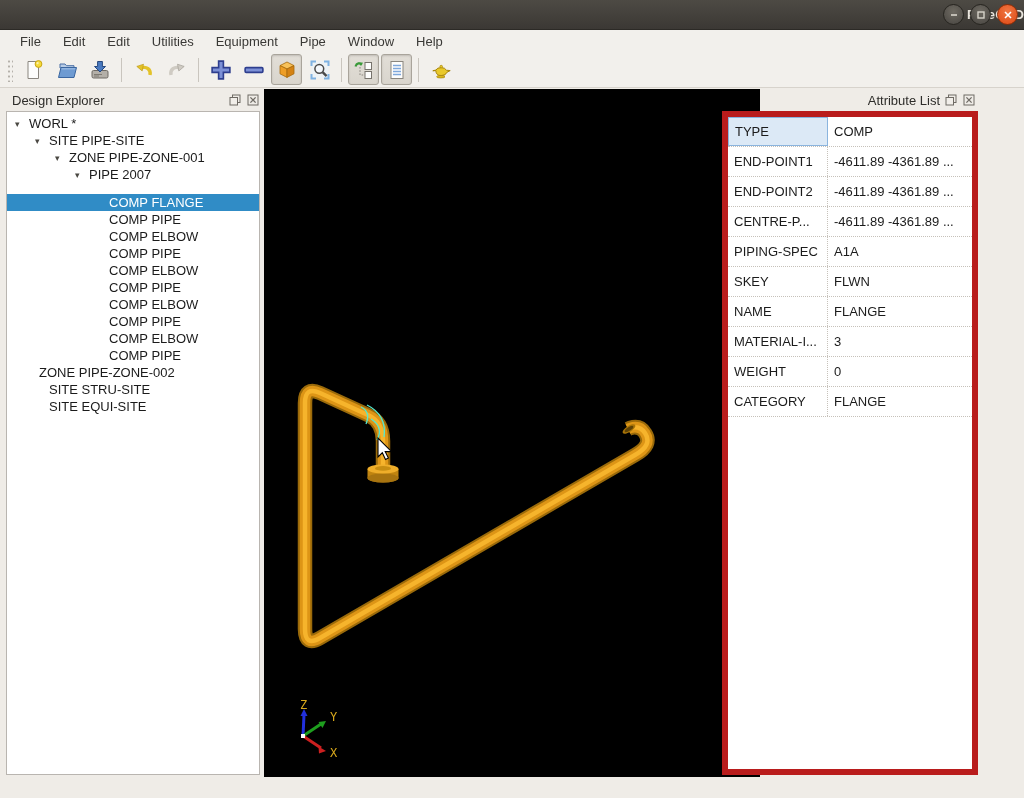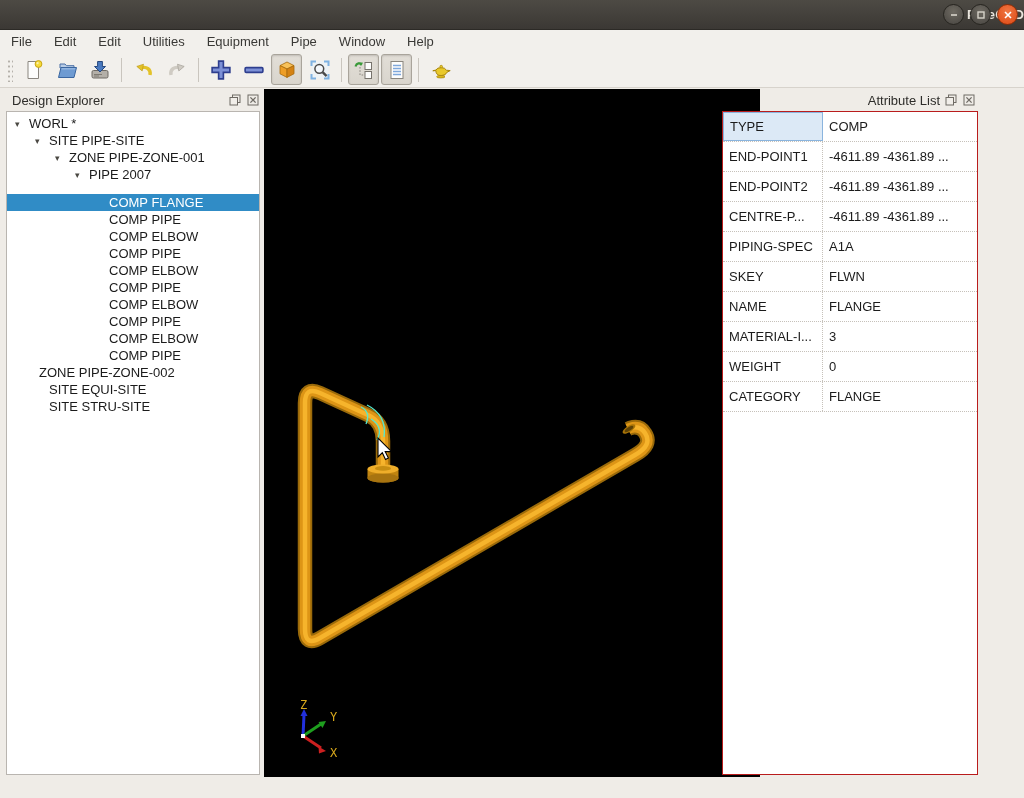--- a/index.html
+++ b/index.html
@@ -23,21 +23,21 @@
     border-bottom:1px solid #2C2A26;position:relative;display:flex;align-items:center;justify-content:flex-end;}
   .titlebar .title{color:#E8E4DC;font-weight:bold;font-size:13px;letter-spacing:.2px;}
   .winbtns{position:absolute;right:6px;top:4px;display:flex;gap:6px;}
   .wbtn{width:21px;height:21px;border-radius:50%;border:1px solid #26241F;
     background:radial-gradient(circle at 50% 35%,#6E6A62,#474440);display:flex;align-items:center;justify-content:center;
     color:#D8D4CB;font-size:11px;line-height:1;cursor:default;}
   .wbtn.close{background:radial-gradient(circle at 50% 35%,#F07743,var(--closebtn));border-color:#8E2C06;color:#fff;}
   .wbtn svg{display:block;}
 
   
-  .menubar{height:22px;background:#F2F0EC;display:flex;align-items:center;padding-left:0;}
+  .menubar{height:22px;background:#F2F0EC;display:flex;align-items:center;padding-left:9px;}
   .menu-item{font-size:13px;color:#3A3936;padding:2px 11px;}
   
   
   .toolbar{height:36px;background:#F2F0EC;border-bottom:1px solid #D7D3CC;display:flex;align-items:center;padding-left:4px;}
   .handle{width:7px;height:24px;margin:0 4px 0 2px;
     background-image:radial-gradient(circle,#B5B1AA 1px,transparent 1.2px);background-size:4px 5px;background-position:1px 1px;}
   .tbtn{width:31px;height:31px;border:1px solid transparent;background:transparent;border-radius:3px;
     display:flex;align-items:center;justify-content:center;margin:0 1px;}
   .tbtn.pressed{background:linear-gradient(#E2DED7,#D9D5CD);border-color:#A9A49B;box-shadow:inset 0 1px 2px rgba(0,0,0,.15);}
   .tsep{width:1px;height:24px;background:#C9C5BE;margin:0 5px;}
@@ -51,21 +51,21 @@
   .dockhead{height:22px;display:flex;align-items:center;padding:0 4px 0 8px;}
   .dockhead .dtitle{font-size:13px;color:#2E2D2A;flex:1;}
   .dockbtn{width:14px;height:14px;margin-left:4px;display:flex;align-items:center;justify-content:center;}
 
   .tree{position:absolute;left:2px;right:4px;top:22px;bottom:5px;background:#fff;border:1px solid #B9B5B0;
     overflow:hidden;padding-top:3px;}
   .trow{height:17px;display:flex;align-items:center;font-size:13px;color:#1B1B1B;white-space:nowrap;}
   .trow .arrow{width:14px;font-size:9px;color:#4A4842;text-align:left;display:inline-block;}
   .trow.selected{background:var(--sel);color:#fff;}
 
-  .attrs{position:absolute;left:2px;right:2px;top:22px;bottom:5px;background:#fff;border:1px solid #b91c1c;overflow:hidden;}
+  .attrs{position:absolute;left:2px;right:2px;top:22px;bottom:5px;background:#fff;border:6px solid #b91c1c;overflow:hidden;}
   .arow{height:30px;display:flex;border-bottom:1px dotted #C6C1BA;}
   .acell{font-size:13px;color:#1B1B1B;display:flex;align-items:center;padding:0 6px;}
   .akey{width:100px;border-right:1px dotted #C6C1BA;}
   .akey.selcell{background:#DCE9F6;border:1px solid #8AB4DE;}
   .aval{flex:1;}
 
   
   .viewport{position:absolute;left:264px;top:0;width:496px;height:688px;background:#000;}
 
   
@@ -265,24 +265,24 @@
         <div class="trow" style="padding-left: 102px;">
           <span>COMP ELBOW</span>
         </div>
         <div class="trow" style="padding-left: 102px;">
           <span>COMP PIPE</span>
         </div>
         <div class="trow" style="padding-left: 32px;">
           <span>ZONE PIPE-ZONE-002</span>
         </div>
         <div class="trow" style="padding-left: 42px;">
+          <span>SITE STRU-SITE</span>
+        </div>
+        <div class="trow" style="padding-left: 42px;">
           <span>SITE EQUI-SITE</span>
-        </div>
-        <div class="trow" style="padding-left: 42px;">
-          <span>SITE STRU-SITE</span>
         </div>
       </div>
   </div>
 
   <div class="viewport">
     <svg width="496" height="688" viewBox="0 0 496 688">
 
       <g stroke-linecap="butt" stroke-linejoin="round" fill="none">
         <path d="M119,380 L119,352 Q119,333 104,326 L56,304 Q41,297 41,314 L41,540 Q41,558 56,549 L371,366 Q389,356 381,344 Q376,336 366,339 L364,340" style="stroke:var(--pipe-dark)" stroke-width="14.5"></path>
         <path d="M119,380 L119,352 Q119,333 104,326 L56,304 Q41,297 41,314 L41,540 Q41,558 56,549 L371,366 Q389,356 381,344 Q376,336 366,339 L364,340" style="stroke:var(--pipe-mid)" stroke-width="10.5"></path>

